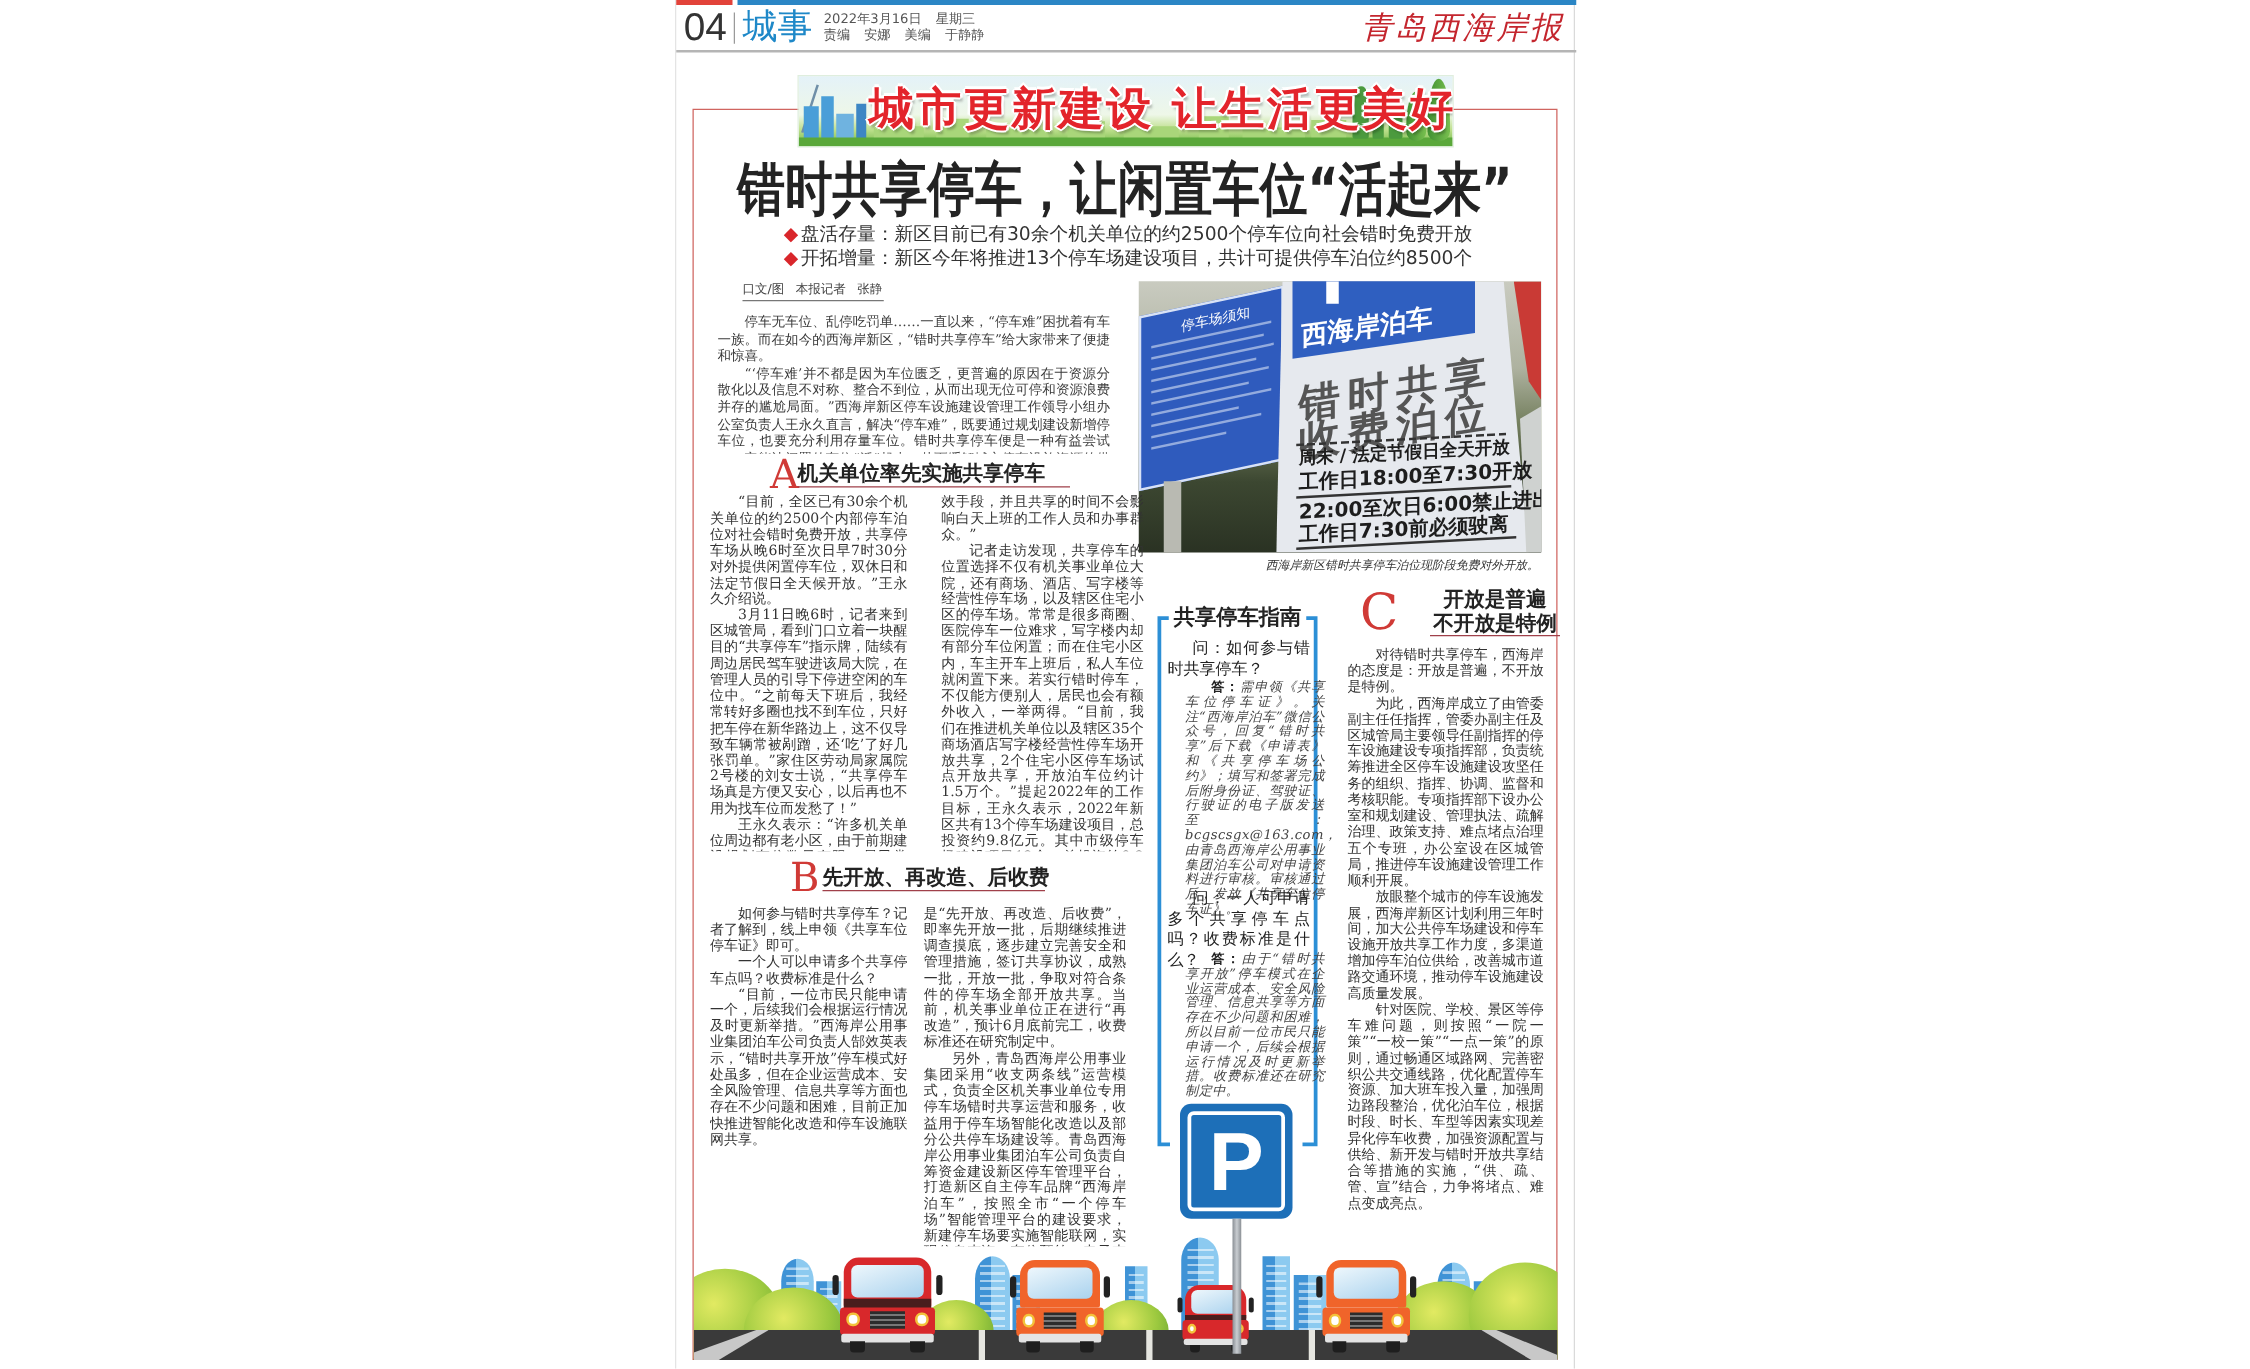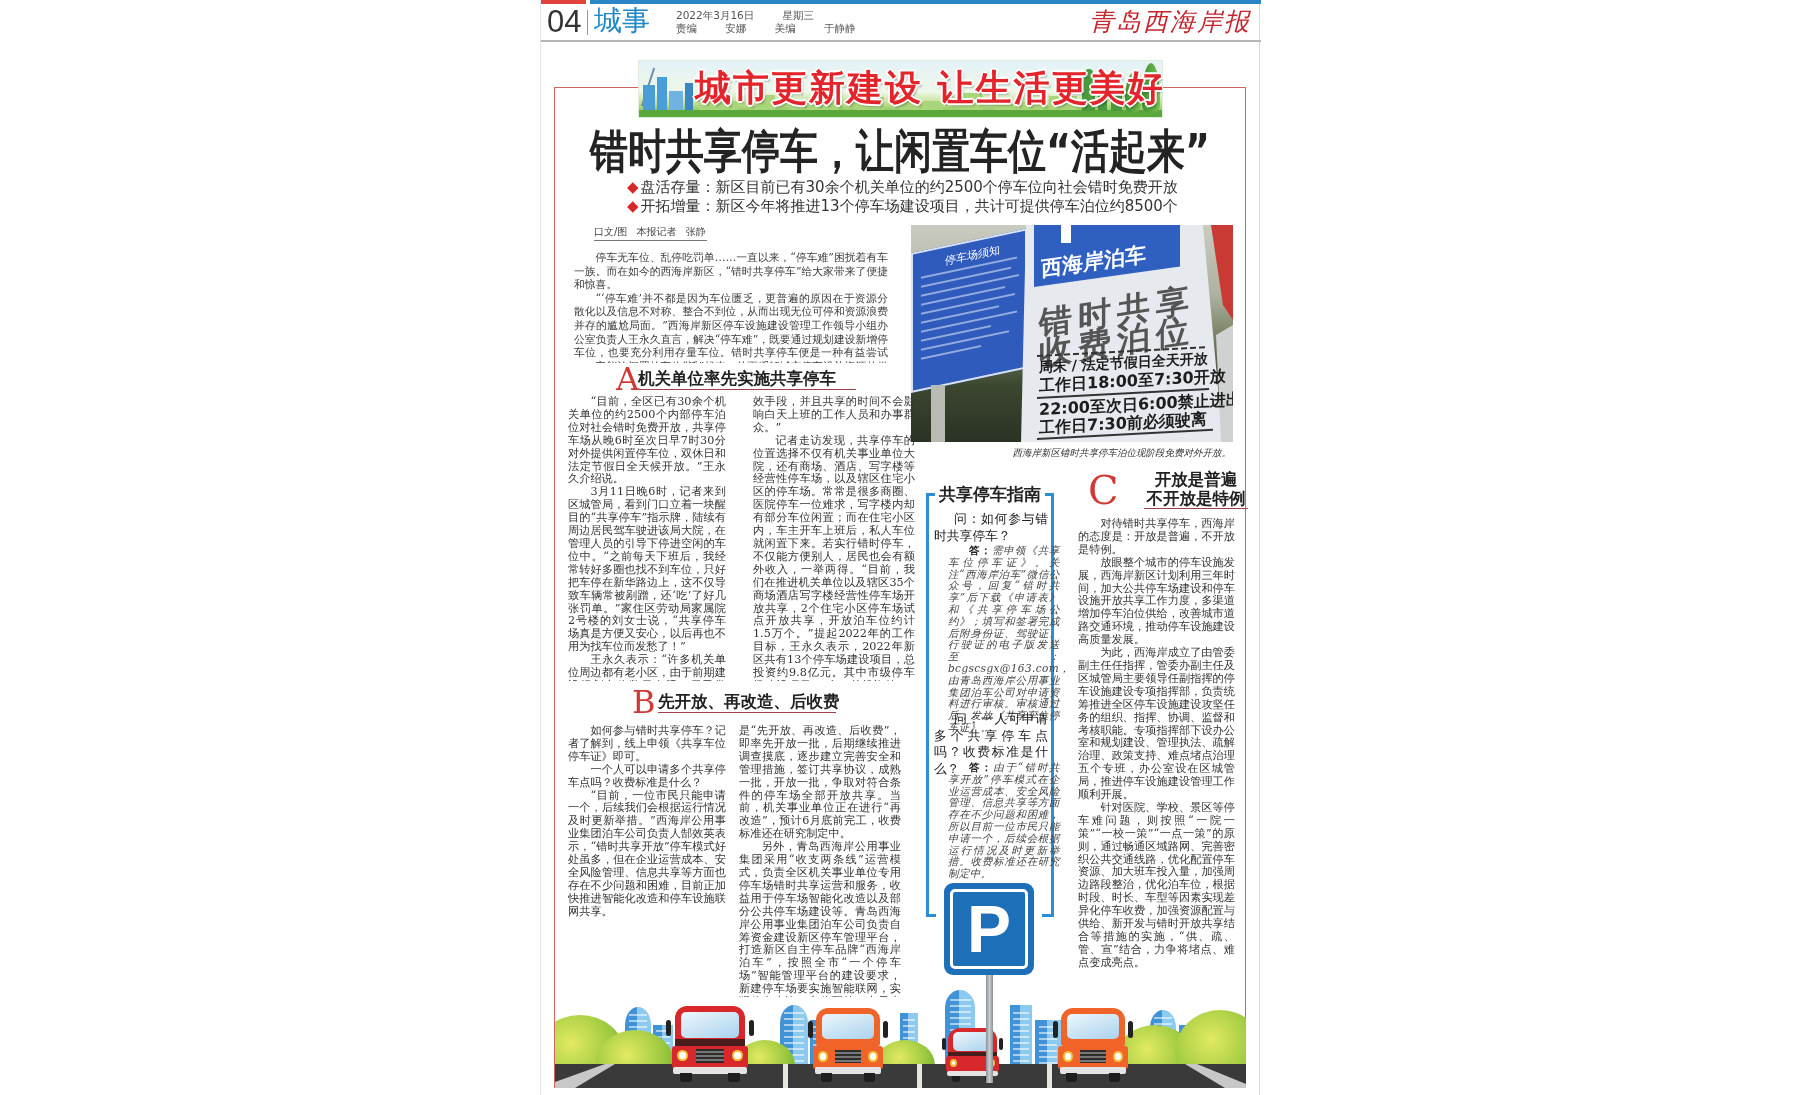--- a/index.html
+++ b/index.html
@@ -7,21 +7,21 @@
 body{position:relative;font-family:"DejaVu Sans",sans-serif;color:#222;}
 .page{position:absolute;left:540px;top:0;width:720px;height:1095px;background:#fff;border-left:1px solid #e4e4e4;border-right:1px solid #dadada;}
 .abs{position:absolute;}
 
 .bar-red{left:0;top:0;width:45px;height:4px;background:#e2433a;}
 .bar-blue{left:49px;top:0;width:671px;height:4px;background:#2b86c5;}
 .hdr-num{left:6px;top:7px;font-family:"Liberation Sans",sans-serif;font-size:31px;line-height:30px;color:#333;font-weight:normal;}
 .hdr-div{left:46px;top:10px;width:1px;height:25px;background:#9a9a9a;}
 .hdr-section{left:53px;top:6px;font-size:28px;line-height:30px;font-weight:normal;color:#1e88c8;}
 .hdr-meta{left:118px;top:9px;font-size:10.5px;line-height:13px;color:#555;white-space:nowrap;}
-.hdr-meta span{margin-right:8px;margin-left:17px;}
+.hdr-meta span{margin-right:8px;}
 .masthead{right:8px;top:7px;font-family:"DejaVu Serif",serif;font-style:italic;font-size:25px;line-height:30px;color:#c4262e;letter-spacing:2px;white-space:nowrap;}
 .hdr-rule{left:0;top:40px;width:720px;height:2px;background:#b5b5b5;}
 
 .frame{left:13px;top:87px;width:692px;height:1001px;border:1.5px solid #d06560;}
 
 .banner{left:97px;top:60px;width:525px;height:58px;overflow:hidden;background:linear-gradient(180deg,#e4f2f8 0%,#eef7e8 55%,#bfe08e 76%,#6cb642 100%);border:1px solid #dfeede;}
 .bn-ind{bottom:6px;background:#4a9ed8;}
 .bn-crane{left:8px;top:6px;width:2px;height:40px;background:#6f8fa8;transform:rotate(18deg);}
 .bn-city{bottom:6px;background:#a9d67a;}
 .bn-ground{left:0;bottom:0;width:100%;height:7px;background:#5aa83a;}
@@ -257,22 +257,22 @@
   </div>
   <div class="abs pole"></div>
 
   <div class="abs c-letter">C</div>
   <div class="abs c-title">
     <span class="l1" style="display:block;">开放是普遍</span>
     <span class="l2">不开放是特例</span>
   </div>
   <div class="abs txt col" style="left:537px;top:518px;width:157px;height:478px;">
     <p>对待错时共享停车，西海岸的态度是：开放是普遍，不开放是特例。</p>
+    <p>为此，西海岸成立了由管委副主任任指挥，管委办副主任及区城管局主要领导任副指挥的停车设施建设专项指挥部，负责统筹推进全区停车设施建设攻坚任务的组织、指挥、协调、监督和考核职能。专项指挥部下设办公室和规划建设、管理执法、疏解治理、政策支持、难点堵点治理五个专班，办公室设在区城管局，推进停车设施建设管理工作顺利开展。</p>
     <p>放眼整个城市的停车设施发展，西海岸新区计划利用三年时间，加大公共停车场建设和停车设施开放共享工作力度，多渠道增加停车泊位供给，改善城市道路交通环境，推动停车设施建设高质量发展。</p>
-    <p>为此，西海岸成立了由管委副主任任指挥，管委办副主任及区城管局主要领导任副指挥的停车设施建设专项指挥部，负责统筹推进全区停车设施建设攻坚任务的组织、指挥、协调、监督和考核职能。专项指挥部下设办公室和规划建设、管理执法、疏解治理、政策支持、难点堵点治理五个专班，办公室设在区城管局，推进停车设施建设管理工作顺利开展。</p>
     <p>针对医院、学校、景区等停车难问题，则按照“一院一策”“一校一策”“一点一策”的原则，通过畅通区域路网、完善密织公共交通线路，优化配置停车资源、加大班车投入量，加强周边路段整治，优化泊车位，根据时段、时长、车型等因素实现差异化停车收费，加强资源配置与供给、新开发与错时开放共享结合等措施的实施，“供、疏、管、宣”结合，力争将堵点、难点变成亮点。</p>
   </div>
 
   <div class="abs street">
     <div class="abs bld dome" style="left:70px;top:22px;width:26px;height:70px;"></div>
     <div class="abs bld" style="left:98px;top:40px;width:20px;height:52px;"></div>
     <div class="abs bld dome" style="left:225px;top:20px;width:28px;height:72px;"></div>
     <div class="abs bld" style="left:255px;top:35px;width:22px;height:57px;"></div>
     <div class="abs bld" style="left:345px;top:28px;width:18px;height:64px;"></div>
     <div class="abs bld dome" style="left:390px;top:5px;width:30px;height:87px;"></div>

